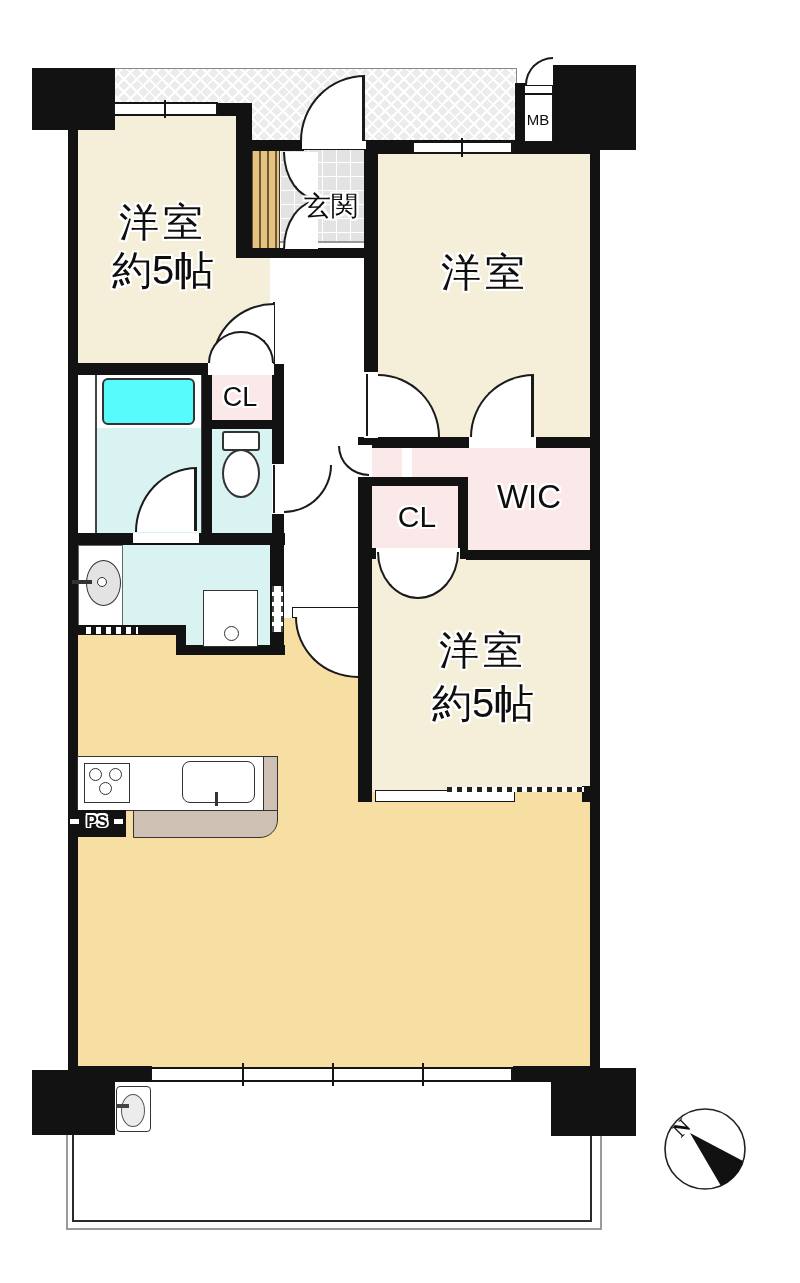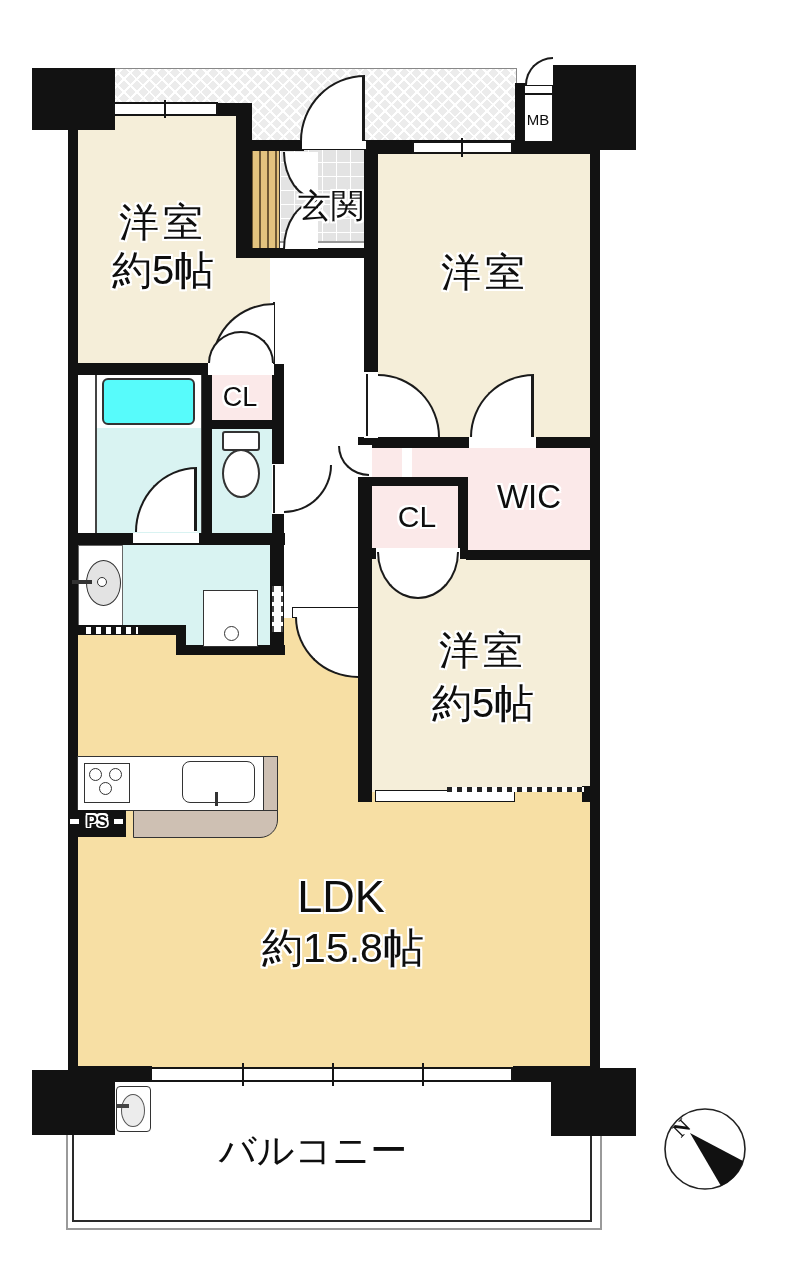--- a/index.html
+++ b/index.html
@@ -164,32 +164,29 @@
   <div class="abs" style="left:215px;top:792px;width:3px;height:14px;background:#333"></div>
   <div class="w" style="left:68px;top:810px;width:58px;height:27px"></div>
   <div class="abs" style="left:70px;top:819px;width:9px;height:5px;background:#fff"></div>
   <div class="abs" style="left:114px;top:819px;width:9px;height:5px;background:#fff"></div>
   <div class="fx" style="left:116px;top:1086px;width:35px;height:46px;border-radius:4px;border-width:1.5px"></div>
   <div class="abs" style="left:121px;top:1094px;width:24px;height:33px;background:#ececec;border:1px solid #555;border-radius:50%"></div>
   <div class="abs" style="left:117px;top:1104px;width:12px;height:4px;background:#444"></div>
 
   <div class="txt halo" style="left:163px;top:222px;font-size:40px;letter-spacing:4px">洋室</div>
   <div class="txt halo" style="left:163px;top:270px;font-size:40px">約5帖</div>
-  <div class="txt halo" style="left:331px;top:206px;font-size:33px">玄関</div>
+  <div class="txt halo" style="left:331px;top:206px;font-size:27px">玄関</div>
   <div class="txt halo" style="left:485px;top:272px;font-size:40px;letter-spacing:4px">洋室</div>
   <div class="txt halo" style="left:240px;top:397px;font-size:27px">CL</div>
   <div class="txt halo" style="left:417px;top:517px;font-size:30px">CL</div>
   <div class="txt halo" style="left:529px;top:497px;font-size:33px">WIC</div>
   <div class="txt" style="left:538px;top:120px;font-size:15px">MB</div>
   <div class="txt halo" style="left:483px;top:650px;font-size:40px;letter-spacing:4px">洋室</div>
   <div class="txt halo" style="left:483px;top:703px;font-size:40px">約5帖</div>
-  <div class="txt halo" style="left:341px;top:897px;font-size:45px">LDK</div>
-  <div class="txt halo" style="left:343px;top:949px;font-size:41px">約15.8帖</div>
   <div class="txt" style="left:97px;top:822px;font-size:16px;font-weight:bold;color:#111;text-shadow:1.5px 0 0 #fff,-1.5px 0 0 #fff,0 1.5px 0 #fff,0 -1.5px 0 #fff,1.5px 1.5px 0 #fff,-1.5px -1.5px 0 #fff,1.5px -1.5px 0 #fff,-1.5px 1.5px 0 #fff">PS</div>
-  <div class="txt" style="left:313px;top:1151px;font-size:37px">バルコニー</div>
 
   <svg style="position:absolute;left:663px;top:1107px" width="85" height="85" viewBox="0 0 85 85">
     <circle cx="42" cy="42" r="40" fill="#fff" stroke="#222" stroke-width="1.6"></circle>
     <path d="M27,26 L80,54 A40,40 0 0 1 58,79 Z" fill="#111"></path>
     <text id="compass-n" x="10" y="28" transform="rotate(-45 18 20)" font-family="Liberation Serif, serif" font-size="21" font-weight="bold" fill="#111">N</text>
   </svg>
 
 </div>
 
 </body></html>

